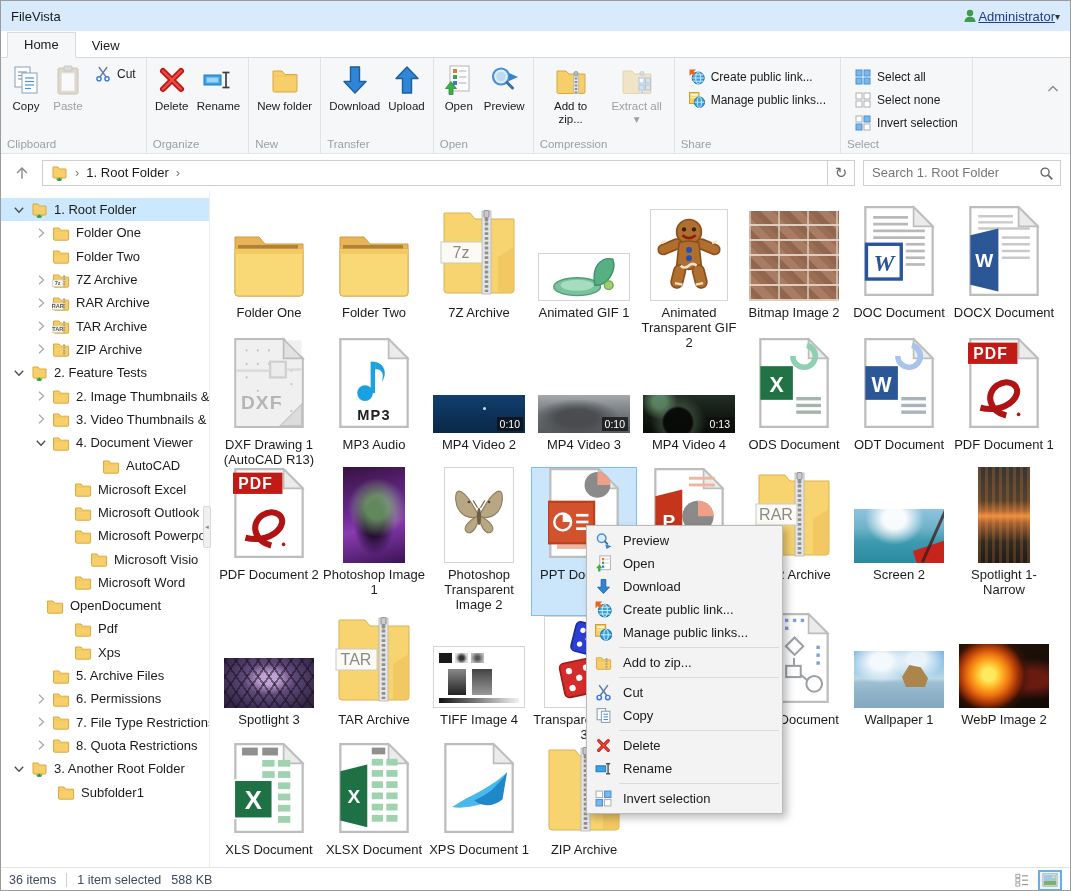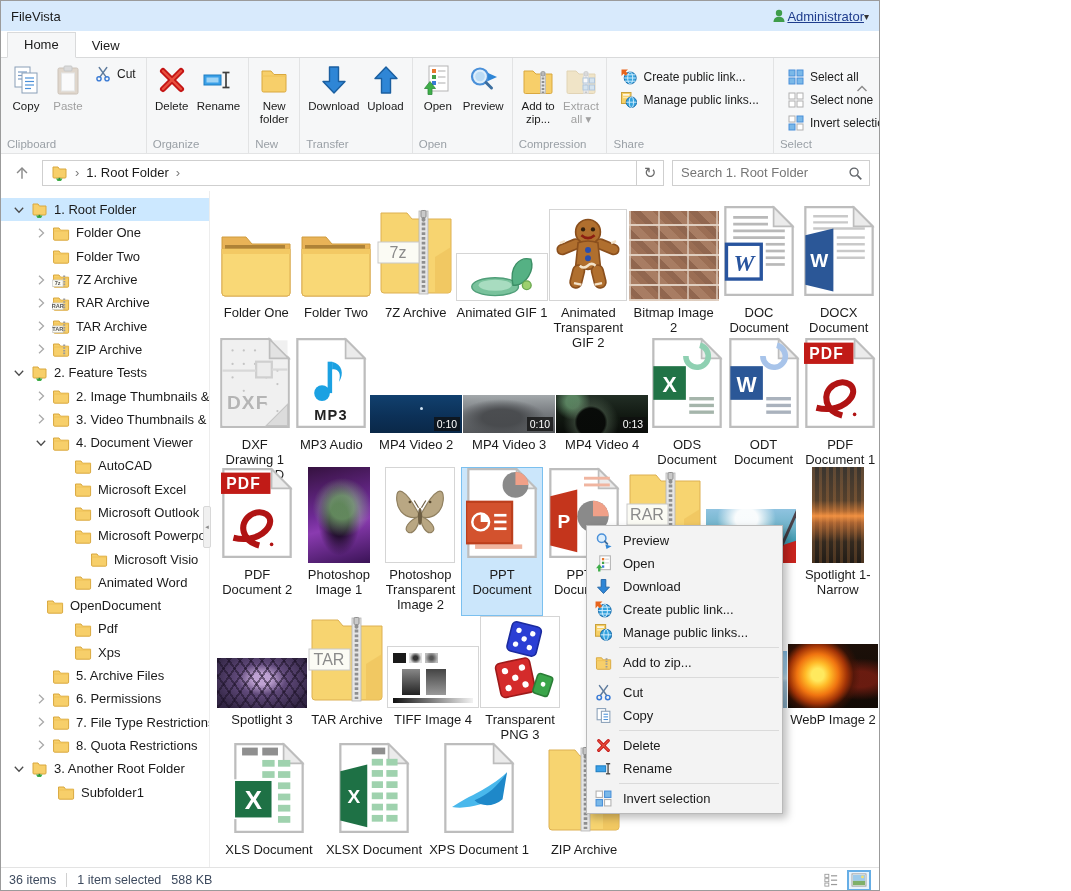--- a/index.html
+++ b/index.html
@@ -1,18 +1,18 @@
 <!DOCTYPE html>
 <html><head>
 <meta charset="utf-8">
 <style>
   * { margin:0; padding:0; box-sizing:border-box; }
   html,body { width:1071px; height:891px; overflow:hidden; }
   body { font-family:"Liberation Sans","DejaVu Sans",sans-serif; background:#fff; color:#1a1a1a; }
-  .app { position:relative; width:880px; height:891px; border:1px solid #9b9b9b; background:#fff; overflow:hidden; }
+  .app { position:relative; width:1071px; height:891px; border:1px solid #9b9b9b; background:#fff; overflow:hidden; }
 
   
   .titlebar { height:30px; background:#d8eafc; display:flex; align-items:center; padding:0 10px; font-size:13px; }
   .titlebar .spacer { flex:1; }
   .userbox { display:flex; align-items:center; cursor:pointer; }
   .userbox .uname { color:#1e3c8c; text-decoration:underline; font-size:13px; }
   .userbox .icon16 { width:16px; height:16px; }
   .caret { font-size:10px; color:#333; font-family:"DejaVu Sans",sans-serif; }
 
   
@@ -612,79 +612,79 @@
             </svg>
           </span>
           <span class="icon18">
             <svg viewBox="0 0 18 18">
               <path d="M1.5,4 h5.5 l1.6,2.2 h8 v9 a1,1 0 0 1 -1,1 h-13 a1,1 0 0 1 -1,-1 Z" fill="#f7cf6a" stroke="#d9a83f"></path>
               <path d="M1.5,7 h15" stroke="#efc257" fill="none"></path>
             </svg>
           </span>
           <span>4. Document Viewer</span>
         </div>
+        <div class="titem" style="padding-left: 82px;">
+          <span class="chev"></span>
+          <span class="icon18">
+            <svg viewBox="0 0 18 18">
+              <path d="M1.5,4 h5.5 l1.6,2.2 h8 v9 a1,1 0 0 1 -1,1 h-13 a1,1 0 0 1 -1,-1 Z" fill="#f7cf6a" stroke="#d9a83f"></path>
+              <path d="M1.5,7 h15" stroke="#efc257" fill="none"></path>
+            </svg>
+          </span>
+          <span>AutoCAD</span>
+        </div>
         <div class="titem" style="padding-left: 54px;">
           <span class="chev"></span>
           <span class="icon18">
             <svg viewBox="0 0 18 18">
               <path d="M1.5,4 h5.5 l1.6,2.2 h8 v9 a1,1 0 0 1 -1,1 h-13 a1,1 0 0 1 -1,-1 Z" fill="#f7cf6a" stroke="#d9a83f"></path>
               <path d="M1.5,7 h15" stroke="#efc257" fill="none"></path>
             </svg>
           </span>
-          <span>AutoCAD</span>
+          <span>Microsoft Excel</span>
         </div>
         <div class="titem" style="padding-left: 54px;">
           <span class="chev"></span>
           <span class="icon18">
             <svg viewBox="0 0 18 18">
               <path d="M1.5,4 h5.5 l1.6,2.2 h8 v9 a1,1 0 0 1 -1,1 h-13 a1,1 0 0 1 -1,-1 Z" fill="#f7cf6a" stroke="#d9a83f"></path>
               <path d="M1.5,7 h15" stroke="#efc257" fill="none"></path>
             </svg>
           </span>
-          <span>Microsoft Excel</span>
+          <span>Microsoft Outlook</span>
         </div>
         <div class="titem" style="padding-left: 54px;">
           <span class="chev"></span>
           <span class="icon18">
             <svg viewBox="0 0 18 18">
               <path d="M1.5,4 h5.5 l1.6,2.2 h8 v9 a1,1 0 0 1 -1,1 h-13 a1,1 0 0 1 -1,-1 Z" fill="#f7cf6a" stroke="#d9a83f"></path>
               <path d="M1.5,7 h15" stroke="#efc257" fill="none"></path>
             </svg>
           </span>
-          <span>Microsoft Outlook</span>
+          <span>Microsoft Powerpoint</span>
+        </div>
+        <div class="titem" style="padding-left: 70px;">
+          <span class="chev"></span>
+          <span class="icon18">
+            <svg viewBox="0 0 18 18">
+              <path d="M1.5,4 h5.5 l1.6,2.2 h8 v9 a1,1 0 0 1 -1,1 h-13 a1,1 0 0 1 -1,-1 Z" fill="#f7cf6a" stroke="#d9a83f"></path>
+              <path d="M1.5,7 h15" stroke="#efc257" fill="none"></path>
+            </svg>
+          </span>
+          <span>Microsoft Visio</span>
         </div>
         <div class="titem" style="padding-left: 54px;">
           <span class="chev"></span>
           <span class="icon18">
             <svg viewBox="0 0 18 18">
               <path d="M1.5,4 h5.5 l1.6,2.2 h8 v9 a1,1 0 0 1 -1,1 h-13 a1,1 0 0 1 -1,-1 Z" fill="#f7cf6a" stroke="#d9a83f"></path>
               <path d="M1.5,7 h15" stroke="#efc257" fill="none"></path>
             </svg>
           </span>
-          <span>Microsoft Powerpoint</span>
-        </div>
-        <div class="titem" style="padding-left: 70px;">
-          <span class="chev"></span>
-          <span class="icon18">
-            <svg viewBox="0 0 18 18">
-              <path d="M1.5,4 h5.5 l1.6,2.2 h8 v9 a1,1 0 0 1 -1,1 h-13 a1,1 0 0 1 -1,-1 Z" fill="#f7cf6a" stroke="#d9a83f"></path>
-              <path d="M1.5,7 h15" stroke="#efc257" fill="none"></path>
-            </svg>
-          </span>
-          <span>Microsoft Visio</span>
-        </div>
-        <div class="titem" style="padding-left: 54px;">
-          <span class="chev"></span>
-          <span class="icon18">
-            <svg viewBox="0 0 18 18">
-              <path d="M1.5,4 h5.5 l1.6,2.2 h8 v9 a1,1 0 0 1 -1,1 h-13 a1,1 0 0 1 -1,-1 Z" fill="#f7cf6a" stroke="#d9a83f"></path>
-              <path d="M1.5,7 h15" stroke="#efc257" fill="none"></path>
-            </svg>
-          </span>
-          <span>Animated Word</span>
+          <span>Microsoft Word</span>
         </div>
         <div class="titem" style="padding-left: 26px;">
           <span class="chev"></span>
           <span class="icon18">
             <svg viewBox="0 0 18 18">
               <path d="M1.5,4 h5.5 l1.6,2.2 h8 v9 a1,1 0 0 1 -1,1 h-13 a1,1 0 0 1 -1,-1 Z" fill="#f7cf6a" stroke="#d9a83f"></path>
               <path d="M1.5,7 h15" stroke="#efc257" fill="none"></path>
             </svg>
           </span>
           <span>OpenDocument</span>

